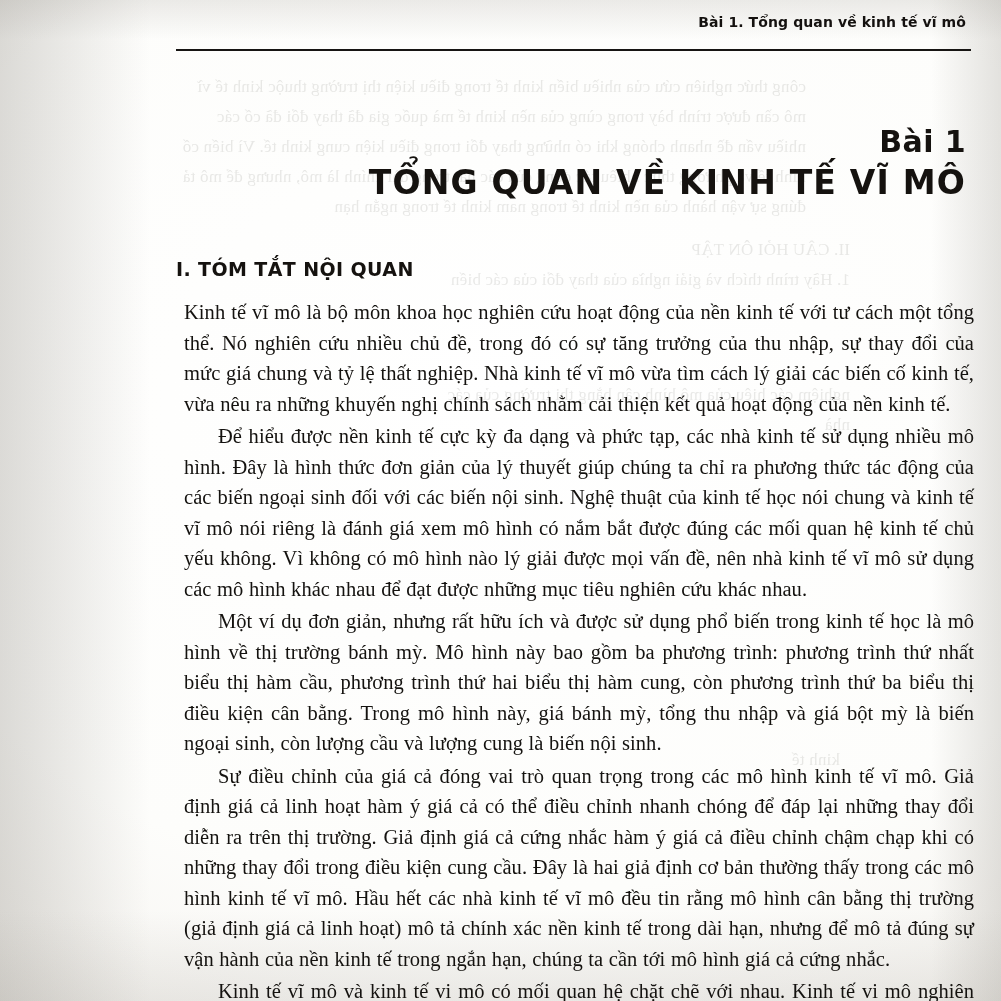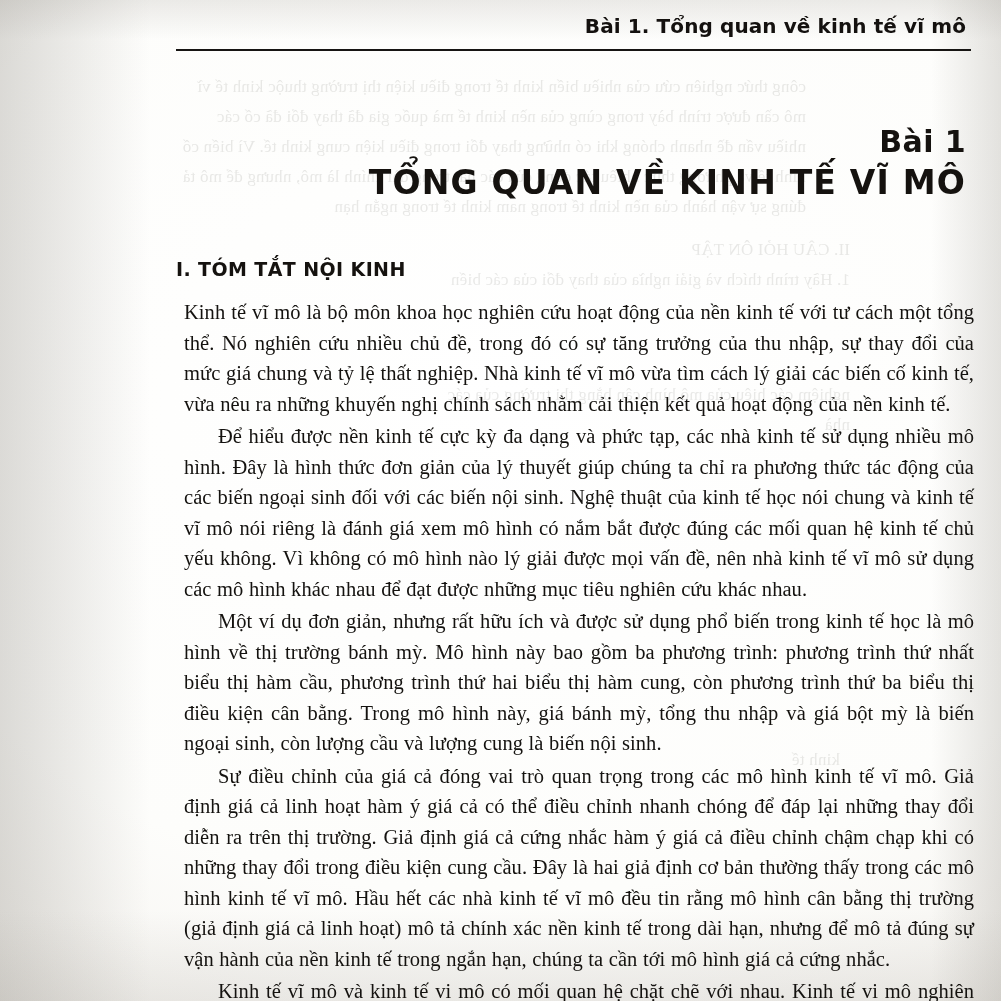--- a/index.html
+++ b/index.html
@@ -44,21 +44,21 @@
 
   
   .header {
     position: absolute;
     top: 14px;
     left: 176px;
     width: 790px;
     text-align: right;
     font-family: "DejaVu Sans", sans-serif;
     font-weight: bold;
-    font-size: 20px;
+    font-size: 14px;
     color: #14110f;
     letter-spacing: 0.1px;
   }
   .header-rule {
     position: absolute;
     top: 49px;
     left: 176px;
     width: 795px;
     height: 2px;
     background: #171513;
@@ -165,21 +165,21 @@
   <div class="bleed" id="bleed-far">kinh tế</div>
 
   <div class="header">Bài 1. Tổng quan về kinh tế vĩ mô</div>
   <div class="header-rule"></div>
 
   <div class="title-wrap">
     <div class="title-line1">Bài 1</div>
     <div class="title-line2">TỔNG QUAN VỀ KINH TẾ VĨ MÔ</div>
   </div>
 
-  <div class="section-heading">I. TÓM TẮT NỘI KINH</div>
+  <div class="section-heading">I. TÓM TẮT NỘI QUAN</div>
 
   <div class="body-col">
     <p class="para first">Kinh tế vĩ mô là bộ môn khoa học nghiên cứu hoạt động của nền kinh tế với tư cách một tổng thể. Nó nghiên cứu nhiều chủ đề, trong đó có sự tăng trưởng của thu nhập, sự thay đổi của mức giá chung và tỷ lệ thất nghiệp. Nhà kinh tế vĩ mô vừa tìm cách lý giải các biến cố kinh tế, vừa nêu ra những khuyến nghị chính sách nhằm cải thiện kết quả hoạt động của nền kinh tế.</p>
     <p class="para">Để hiểu được nền kinh tế cực kỳ đa dạng và phức tạp, các nhà kinh tế sử dụng nhiều mô hình. Đây là hình thức đơn giản của lý thuyết giúp chúng ta chỉ ra phương thức tác động của các biến ngoại sinh đối với các biến nội sinh. Nghệ thuật của kinh tế học nói chung và kinh tế vĩ mô nói riêng là đánh giá xem mô hình có nắm bắt được đúng các mối quan hệ kinh tế chủ yếu không. Vì không có mô hình nào lý giải được mọi vấn đề, nên nhà kinh tế vĩ mô sử dụng các mô hình khác nhau để đạt được những mục tiêu nghiên cứu khác nhau.</p>
     <p class="para">Một ví dụ đơn giản, nhưng rất hữu ích và được sử dụng phổ biến trong kinh tế học là mô hình về thị trường bánh mỳ. Mô hình này bao gồm ba phương trình: phương trình thứ nhất biểu thị hàm cầu, phương trình thứ hai biểu thị hàm cung, còn phương trình thứ ba biểu thị điều kiện cân bằng. Trong mô hình này, giá bánh mỳ, tổng thu nhập và giá bột mỳ là biến ngoại sinh, còn lượng cầu và lượng cung là biến nội sinh.</p>
     <p class="para">Sự điều chỉnh của giá cả đóng vai trò quan trọng trong các mô hình kinh tế vĩ mô. Giả định giá cả linh hoạt hàm ý giá cả có thể điều chỉnh nhanh chóng để đáp lại những thay đổi diễn ra trên thị trường. Giả định giá cả cứng nhắc hàm ý giá cả điều chỉnh chậm chạp khi có những thay đổi trong điều kiện cung cầu. Đây là hai giả định cơ bản thường thấy trong các mô hình kinh tế vĩ mô. Hầu hết các nhà kinh tế vĩ mô đều tin rằng mô hình cân bằng thị trường (giả định giá cả linh hoạt) mô tả chính xác nền kinh tế trong dài hạn, nhưng để mô tả đúng sự vận hành của nền kinh tế trong ngắn hạn, chúng ta cần tới mô hình giá cả cứng nhắc.</p>
     <p class="para">Kinh tế vĩ mô và kinh tế vi mô có mối quan hệ chặt chẽ với nhau. Kinh tế vi mô nghiên cứu phương thức ra quyết định của các hộ gia đình và doanh nghiệp</p>
   </div>
 
 </div>

